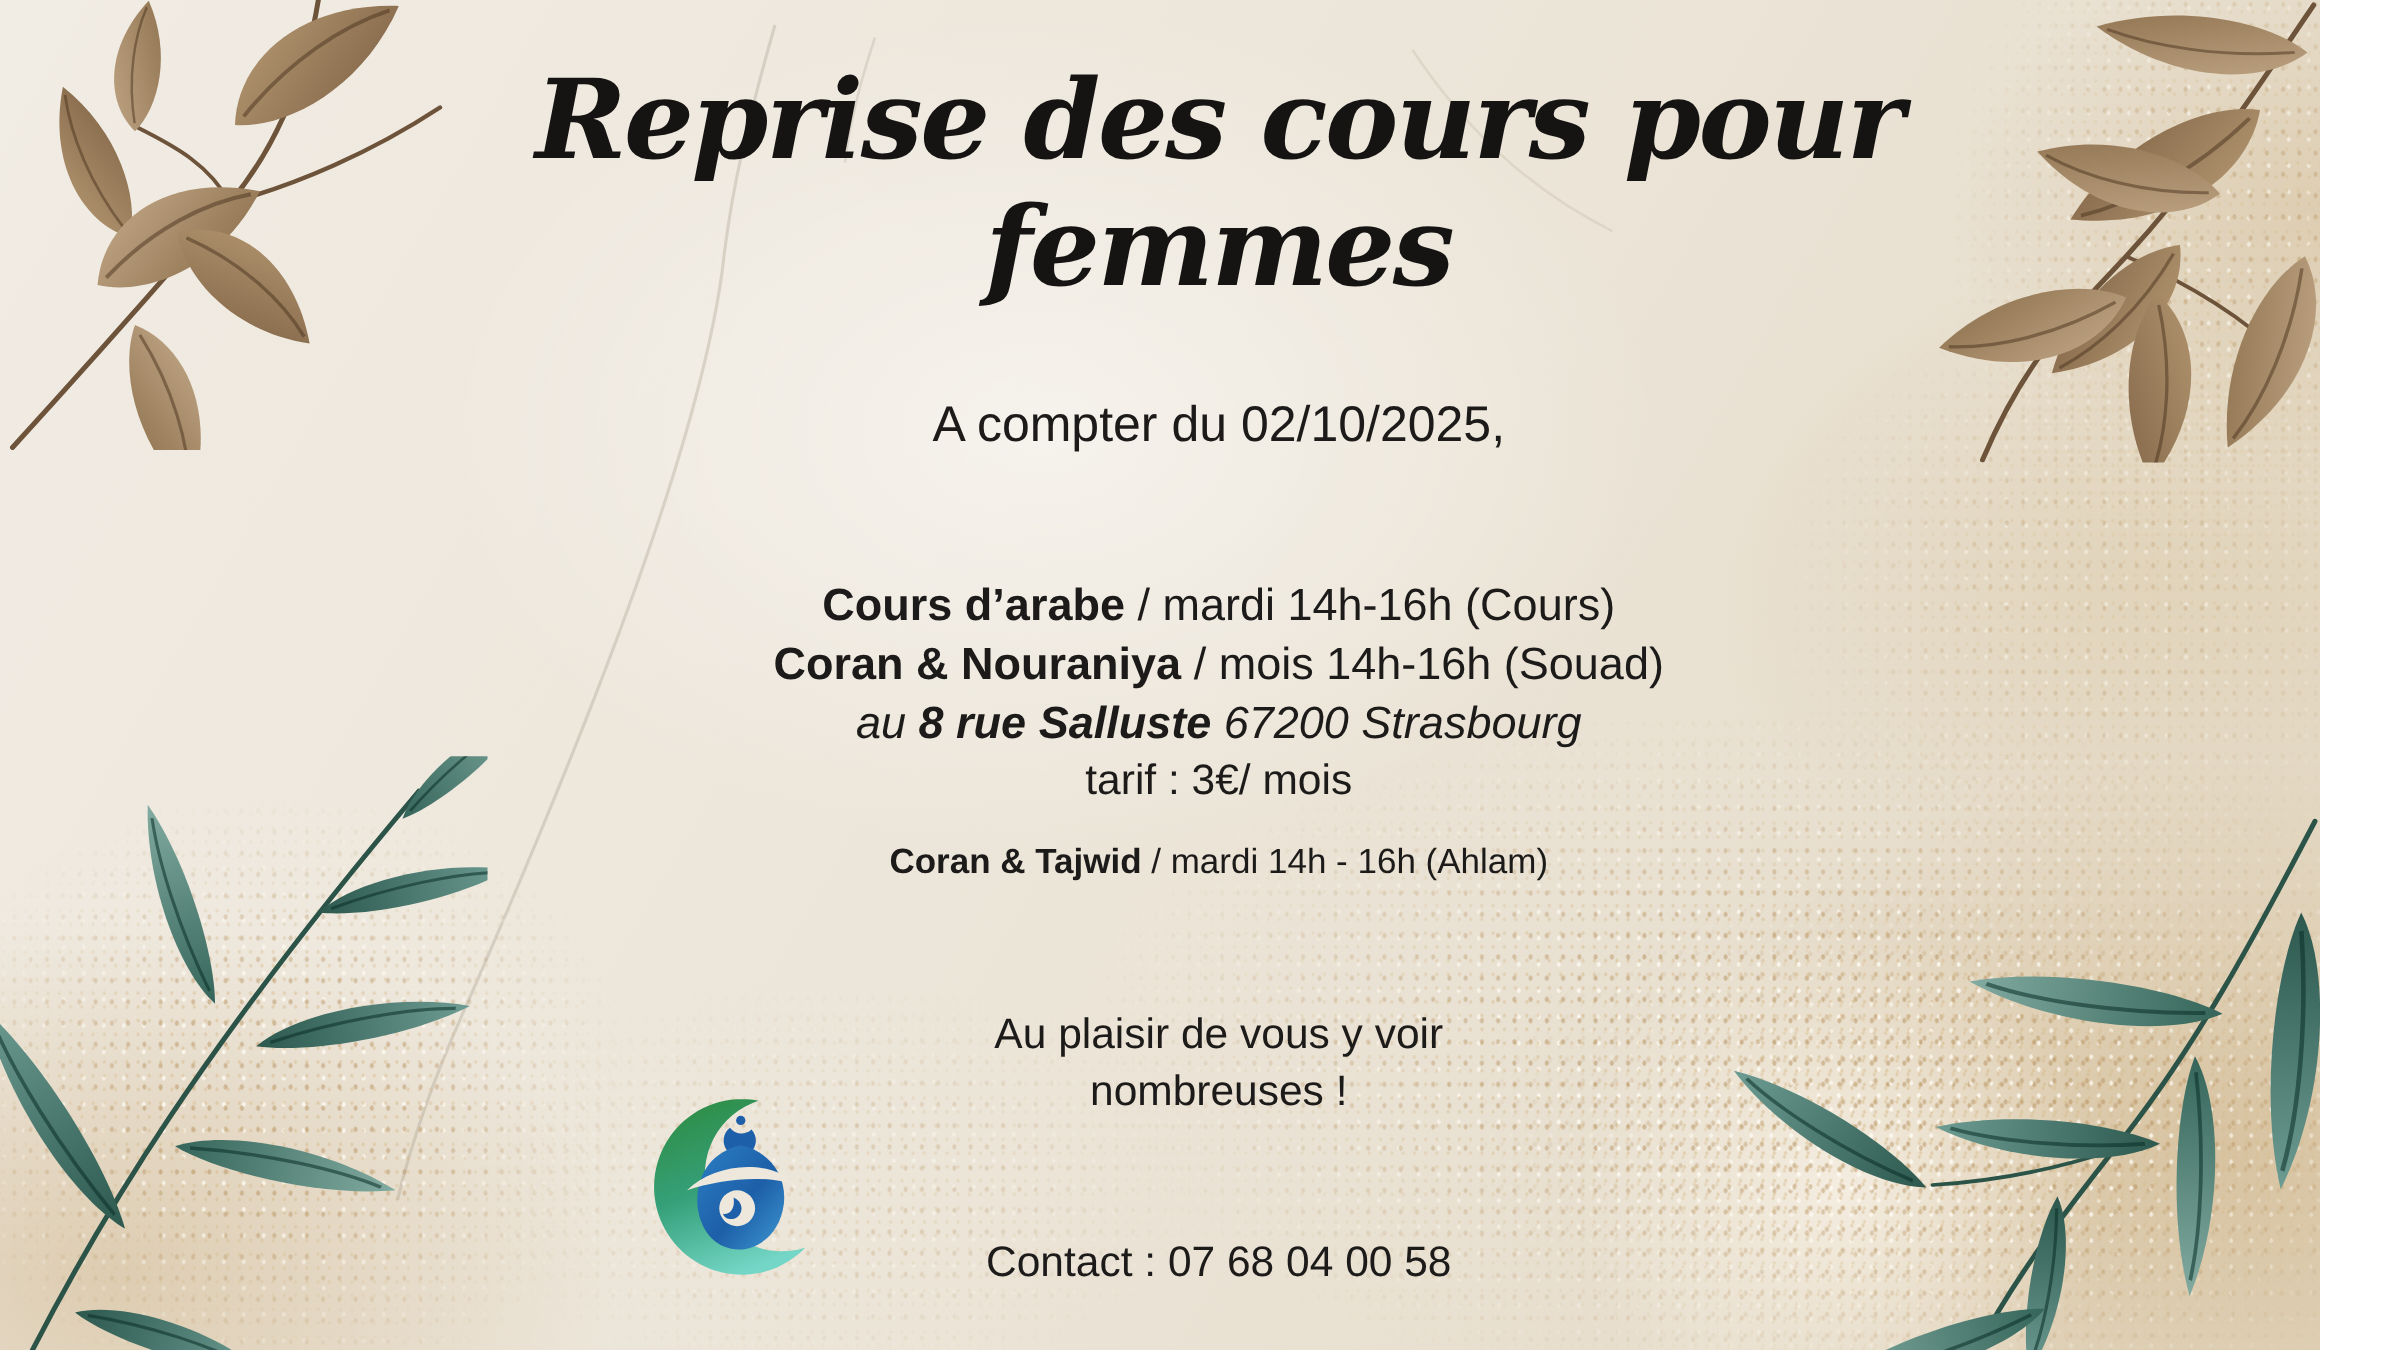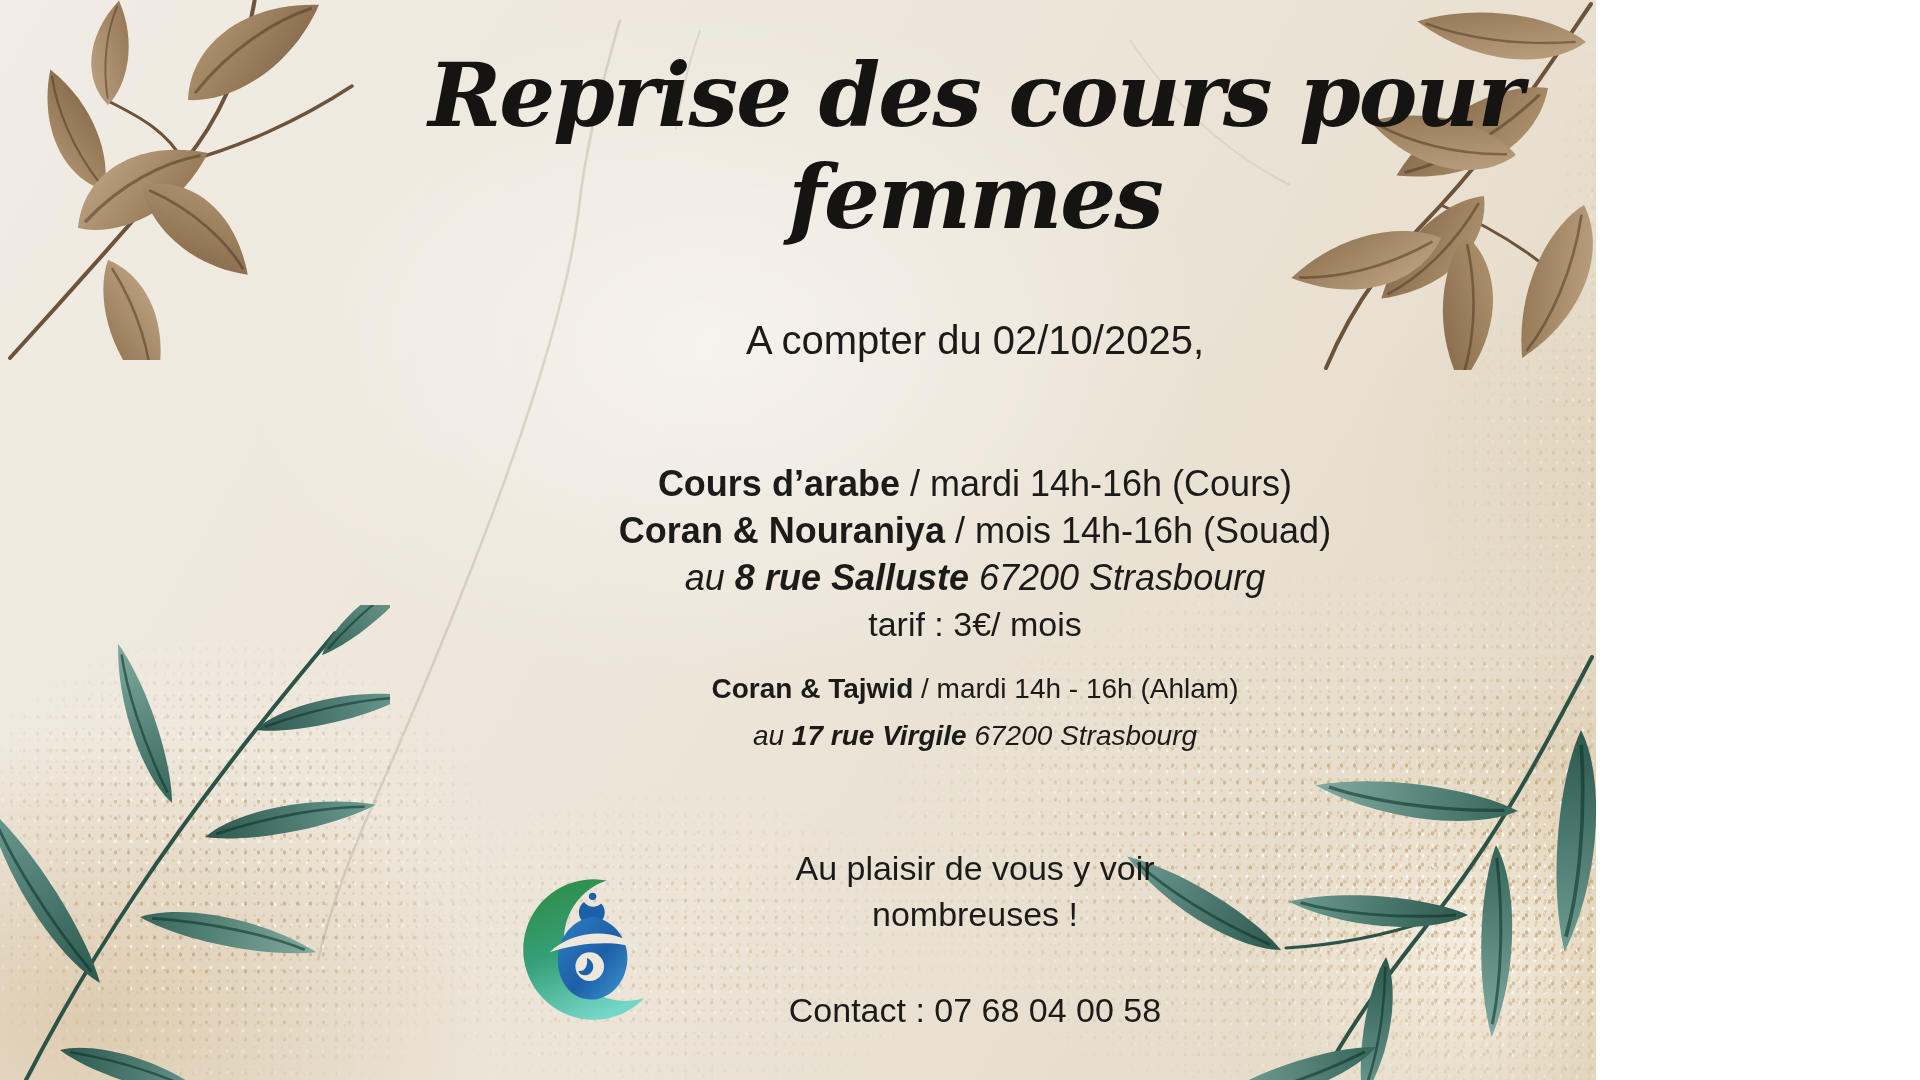--- a/index.html
+++ b/index.html
@@ -1,18 +1,18 @@
 <!DOCTYPE html>
 <html><head>
 <meta charset="utf-8">
 <style>
   html,body{margin:0;padding:0;}
   body{width:1920px;height:1080px;overflow:hidden;}
   .stage{
-    position:relative;width:1596px;height:1080px;overflow:hidden;
+    position:relative;width:1856px;height:1080px;overflow:hidden;
     background:
       radial-gradient(circle 300px at 1470px 950px, rgba(247,241,230,0.85), rgba(247,241,230,0) 70%),
       radial-gradient(ellipse 640px 440px at 1780px 920px, rgba(203,172,122,0.50), rgba(203,172,122,0) 72%),
       radial-gradient(ellipse 560px 400px at 90px 1020px, rgba(201,171,124,0.46), rgba(201,171,124,0) 72%),
       radial-gradient(ellipse 430px 310px at 1860px 170px, rgba(206,180,136,0.40), rgba(206,180,136,0) 70%),
       radial-gradient(ellipse 520px 360px at 1720px 460px, rgba(213,191,149,0.32), rgba(213,191,149,0) 70%),
       radial-gradient(ellipse 760px 520px at 45% 32%, rgba(255,255,255,0.5), rgba(255,255,255,0) 65%),
       linear-gradient(120deg,#f1ece4 0%,#ebe4d7 55%,#e3d8c4 100%);
     font-family:"Liberation Sans",sans-serif;color:#1c1b1a;
   }
@@ -32,21 +32,21 @@
   #sp2b{left:1180px;top:700px;width:800px;height:420px;opacity:.9;background-position:2px 3px,0 0,5px 9px;}
   #sp3{left:1560px;top:-90px;width:430px;height:540px;opacity:.65;}
   #sp4{left:380px;top:790px;width:580px;height:310px;opacity:.5;}
   #sp5{left:1430px;top:240px;width:500px;height:470px;opacity:.5;}
   .block{position:absolute;left:275px;width:1400px;text-align:center;}
   #title{top:44px;font-family:"DejaVu Serif",serif;font-style:italic;font-weight:700;
          font-size:88px;line-height:102px;letter-spacing:-2px;color:#151413;}
   #intro{top:317px;font-size:40px;line-height:46px;}
   #prog1{top:460px;font-size:36px;line-height:47px;}
   #prog2{top:665px;font-size:28px;line-height:47px;}
-  #closing{top:845px;font-size:34px;line-height:46px;}
+  #closing{top:804px;font-size:34px;line-height:46px;}
   #contact{top:988px;font-size:34px;line-height:44px;}
   .b{font-weight:700;}
   .it{font-style:italic;}
   .price-line{font-size:34px;}
 </style>
 </head>
 <body>
 
 <div class="stage">
 
@@ -177,21 +177,20 @@
 
   <div class="block" id="prog1">
     <div><span class="b">Cours d’arabe</span><span> / mardi 14h-16h (Cours)</span></div>
     <div><span class="b">Coran &amp; Nouraniya</span><span> / mois 14h-16h (Souad)</span></div>
     <div class="it"><span>au </span><span class="b">8 rue Salluste</span><span> 67200 Strasbourg</span></div>
     <div class="price-line">tarif : 3€/ mois</div>
   </div>
 
   <div class="block" id="prog2">
     <div><span class="b">Coran &amp; Tajwid</span><span> / mardi 14h - 16h (Ahlam)</span></div>
-    <div class="it"><span>au </span><span class="b">17 rue Virgile</span><span> 67200 Strasbourg</span></div>
   </div>
 
   <div class="block" id="closing">
     <div>Au plaisir de vous y voir</div>
     <div>nombreuses !</div>
   </div>
 
   <div class="block" id="contact">Contact : 07 68 04 00 58</div>
 
   <svg class="logo" style="left:498px;top:872px" width="172" height="172" viewBox="0 0 120 120">

